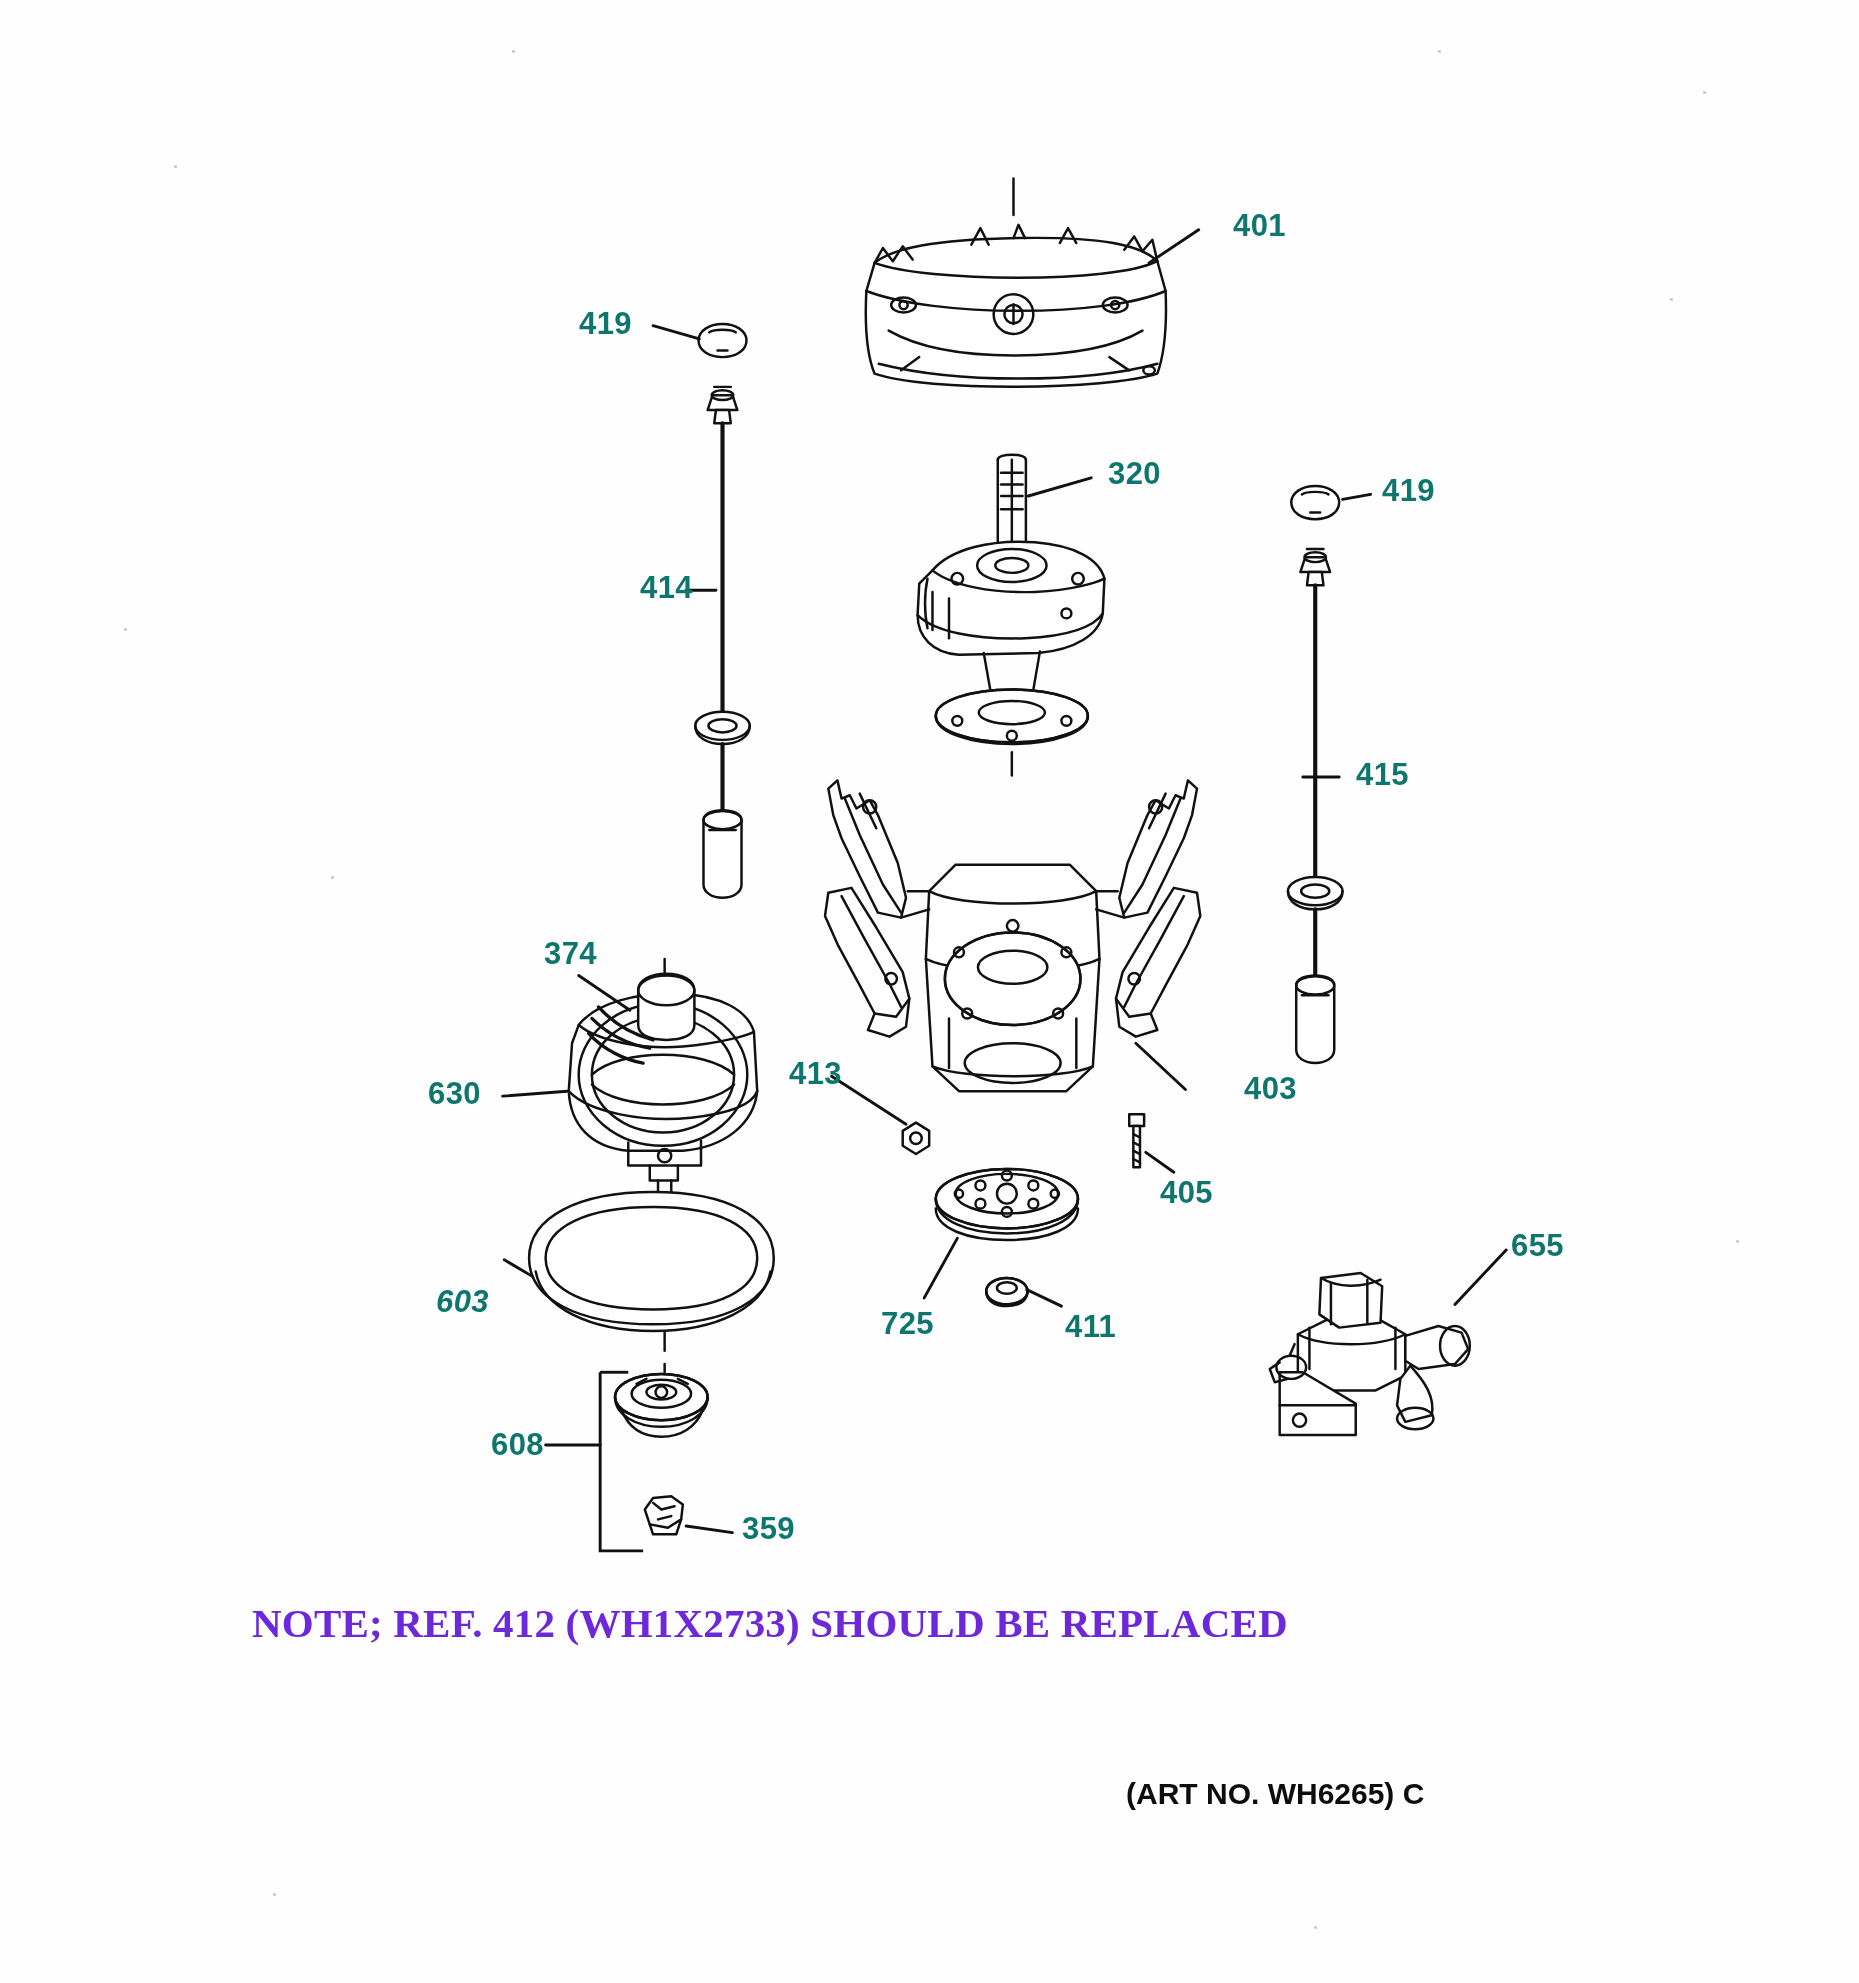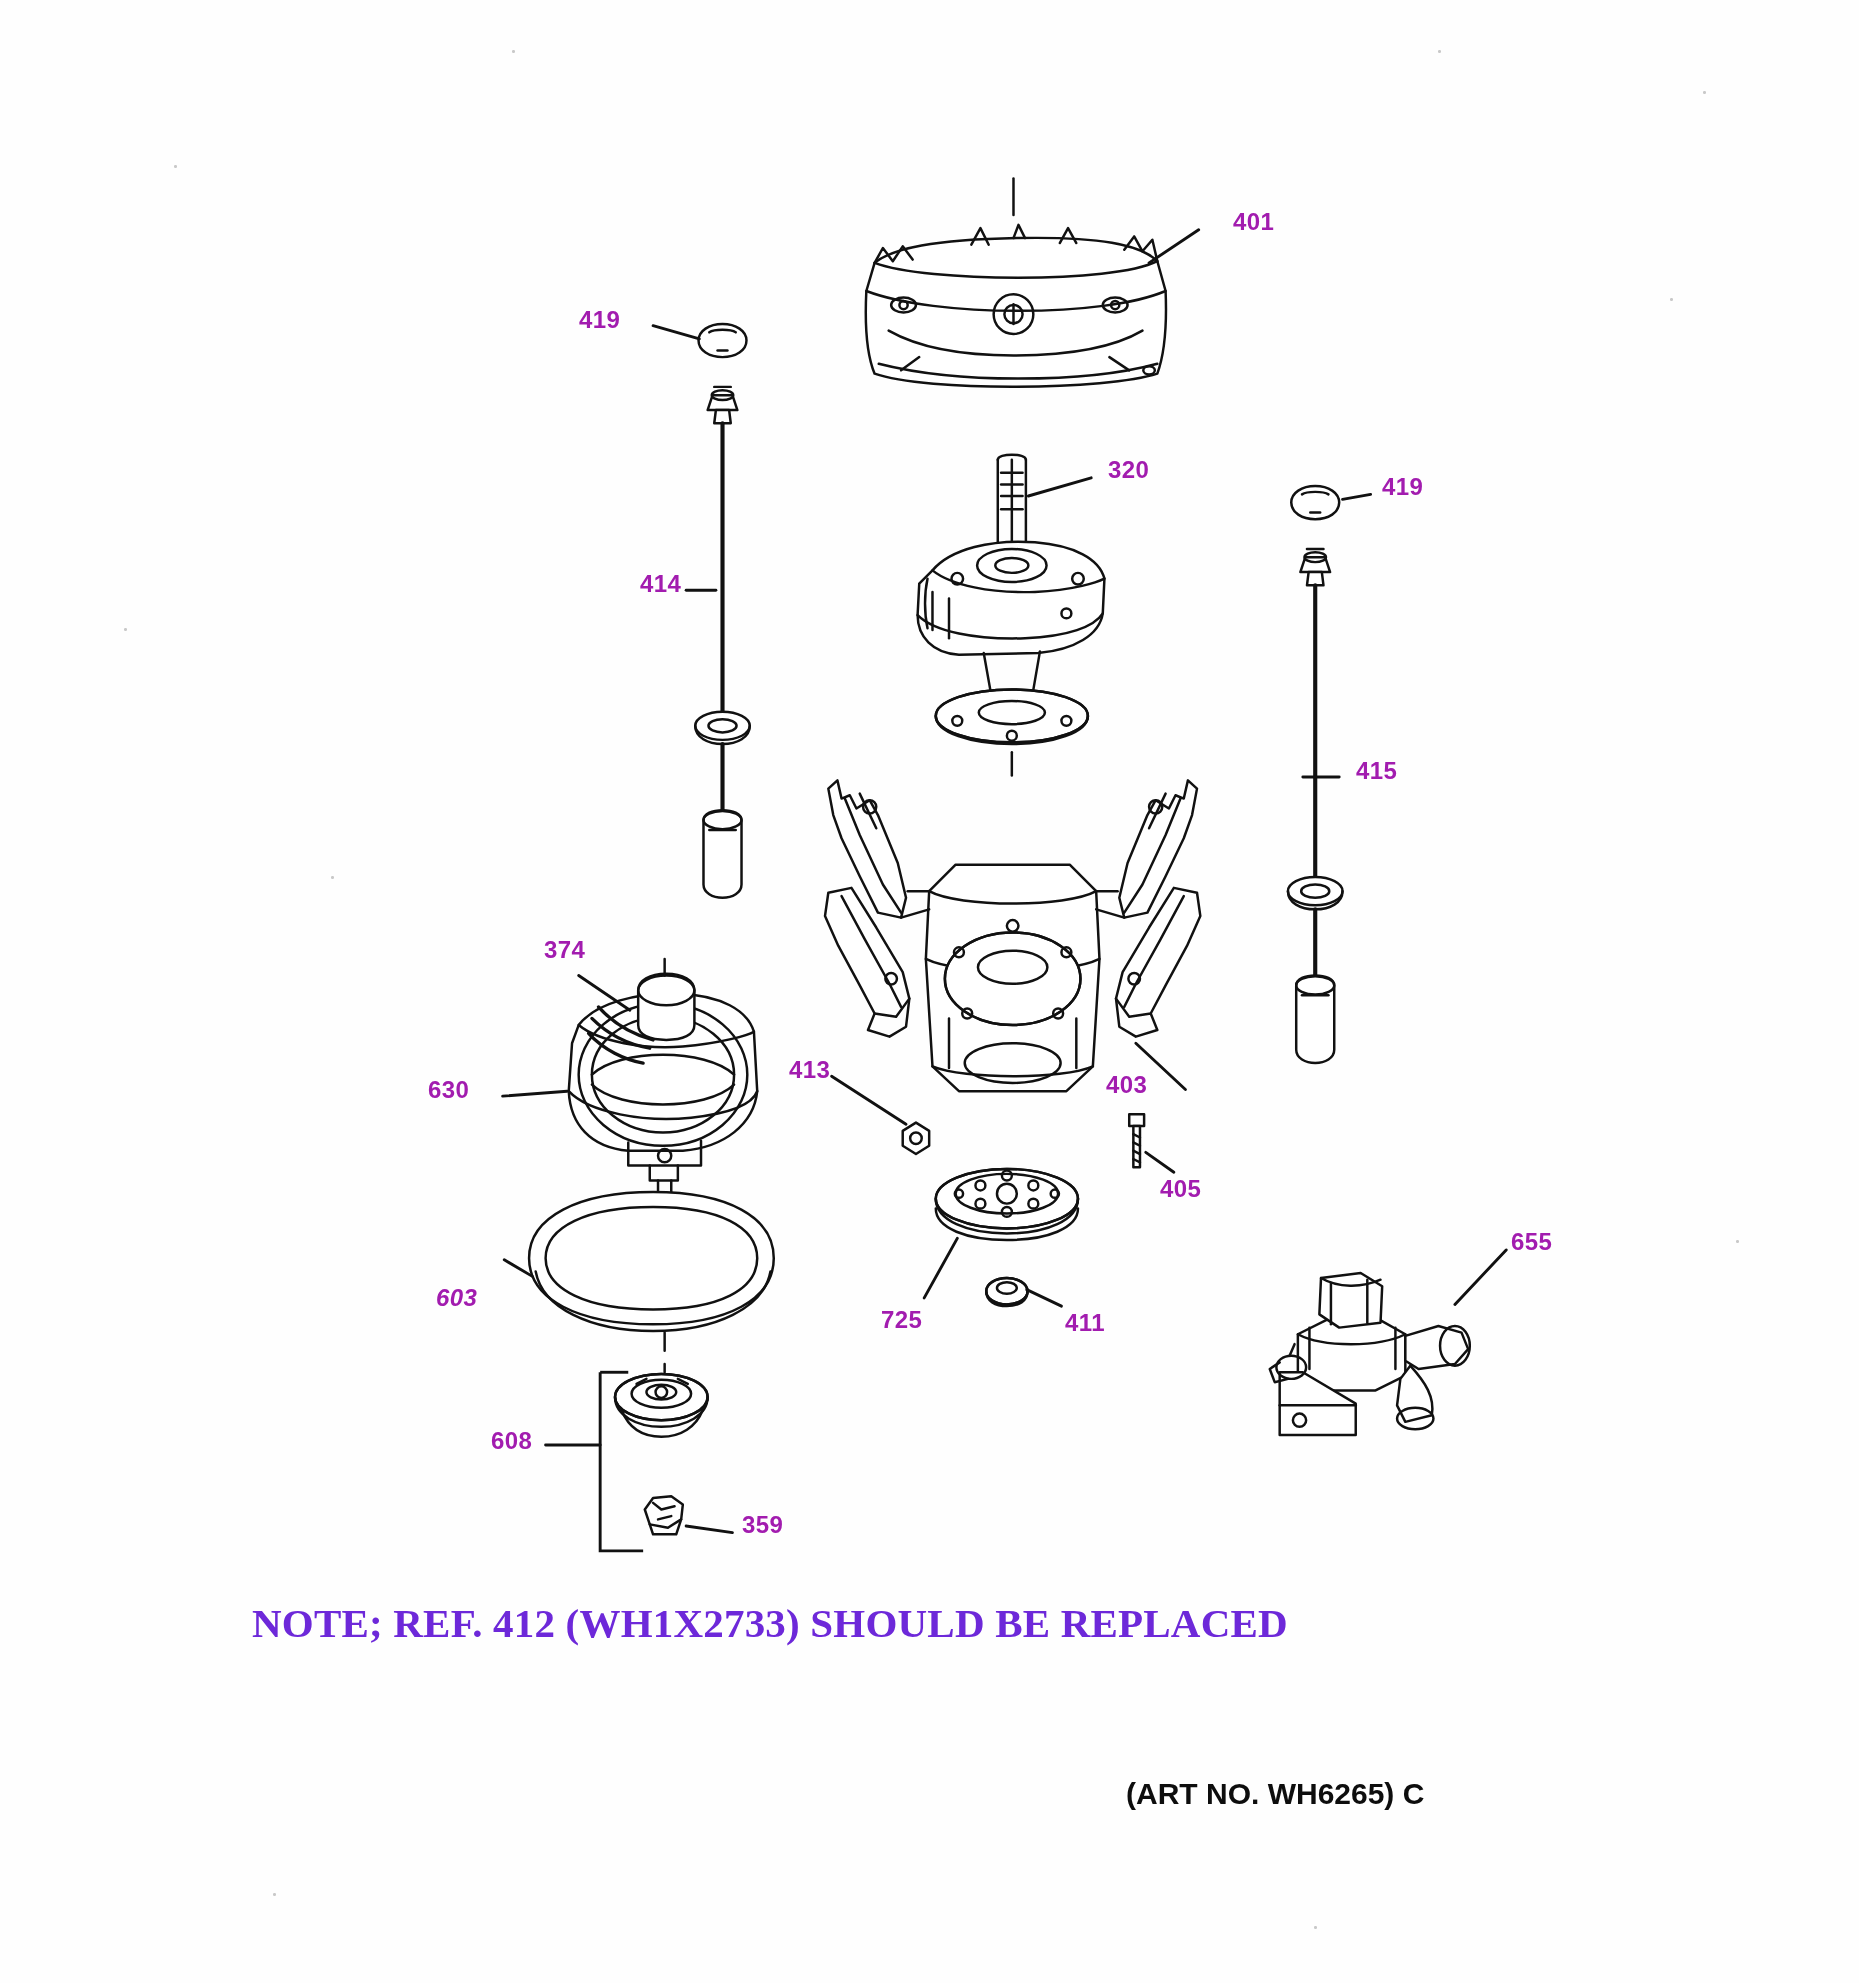--- a/index.html
+++ b/index.html
@@ -12,22 +12,22 @@
     width: 1860px;
     height: 1984px;
     background: #fefefe;
     font-family: "Liberation Sans", sans-serif;
     overflow: hidden;
   }
   .callout {
     position: absolute;
     font-family: "Liberation Sans", sans-serif;
     font-weight: bold;
-    font-size: 24px;
-    color: #a21caf;
+    font-size: 31px;
+    color: #0f766e;
     letter-spacing: 0.4px;
     white-space: nowrap;
   }
   .note {
     position: absolute;
     font-family: Liberation Serif, serif;
     font-weight: bold;
     font-size: 41px;
     color: #6d28d9;
     white-space: nowrap;
@@ -387,21 +387,21 @@
 
   <div class="callout" style="left:1233px; top:208px;">401</div>
   <div class="callout" style="left:579px; top:306px;">419</div>
   <div class="callout" style="left:604px; top:570px;margin-left:36px;">414</div>
   <div class="callout" style="left:1108px; top:456px;">320</div>
   <div class="callout" style="left:1382px; top:473px;">419</div>
   <div class="callout" style="left:1356px; top:757px;">415</div>
   <div class="callout" style="left:544px; top:936px;">374</div>
   <div class="callout" style="left:428px; top:1076px;">630</div>
   <div class="callout" style="left:789px; top:1056px;">413</div>
-  <div class="callout" style="left:1106px; top:1071px;">403</div>
+  <div class="callout" style="left:1244px; top:1071px;">403</div>
   <div class="callout" style="left:1160px; top:1175px;">405</div>
   <div class="callout" style="left:436px; top:1284px;font-style:italic;">603</div>
   <div class="callout" style="left:881px; top:1306px;">725</div>
   <div class="callout" style="left:1065px; top:1309px;">411</div>
   <div class="callout" style="left:1511px; top:1228px;">655</div>
   <div class="callout" style="left:491px; top:1427px;">608</div>
   <div class="callout" style="left:742px; top:1511px;">359</div>
 
   <div class="note" style="left:252px; top:1599px;">NOTE; REF. 412 (WH1X2733) SHOULD BE REPLACED</div>
 

